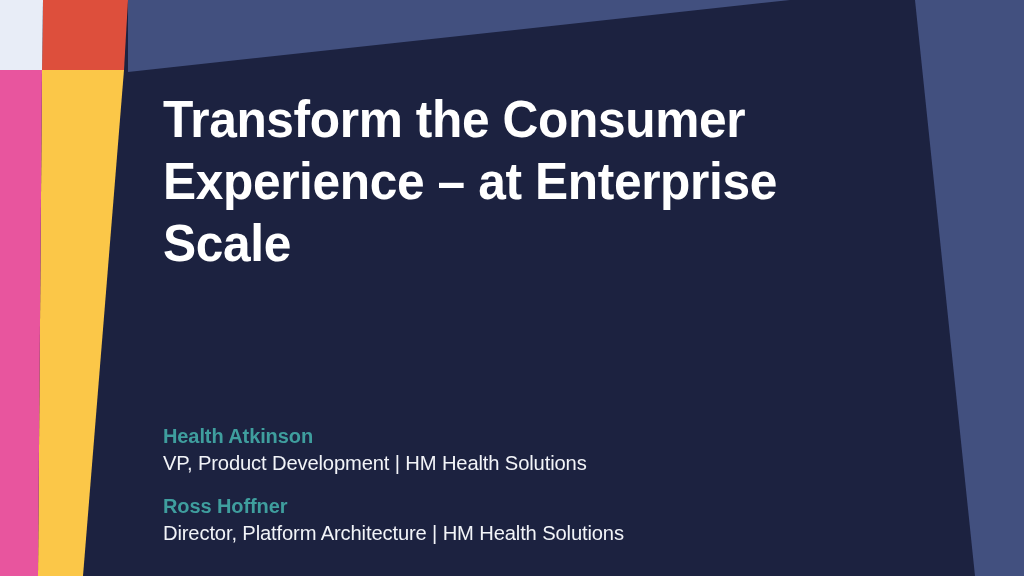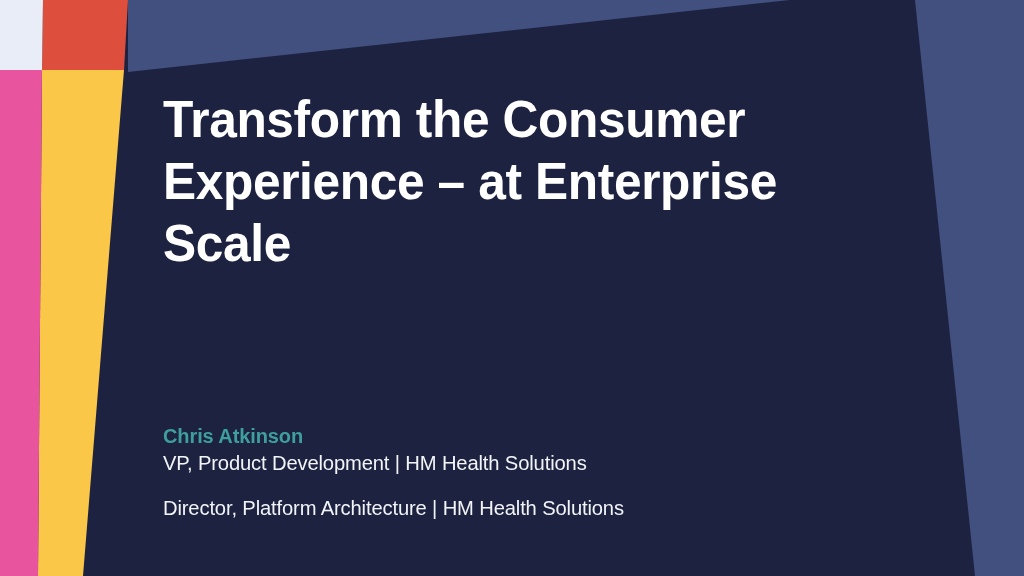--- a/index.html
+++ b/index.html
@@ -108,24 +108,25 @@
 
     <div class="title-block">
       <div class="title-line">Transform the Consumer</div>
       <div class="title-line">Experience – at Enterprise</div>
       <div class="title-line">Scale</div>
     </div>
 
     <div class="presenters">
 
       <div class="presenter">
-        <div class="presenter-name">Chris Atkinson</div>
+        <div class="presenter-name">Health Atkinson</div>
         <div class="presenter-role">VP, Product Development | HM Health Solutions</div>
       </div>
 
       <div class="presenter">
+        <div class="presenter-name">Ross Hoffner</div>
         <div class="presenter-role">Director, Platform Architecture | HM Health Solutions</div>
       </div>
 
     </div>
 
   </div>
 </div>
 
 </body></html>

